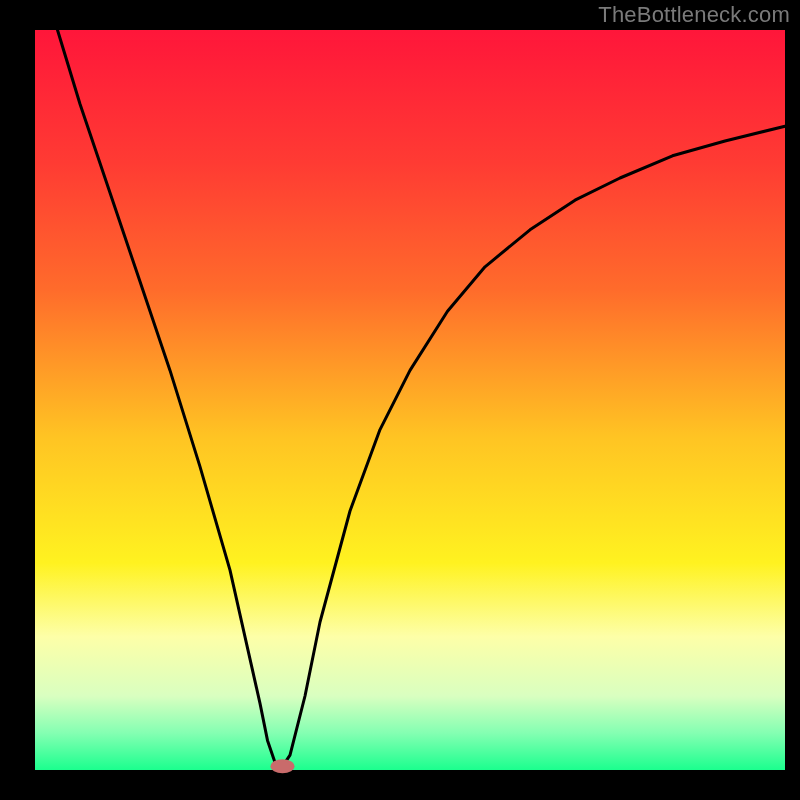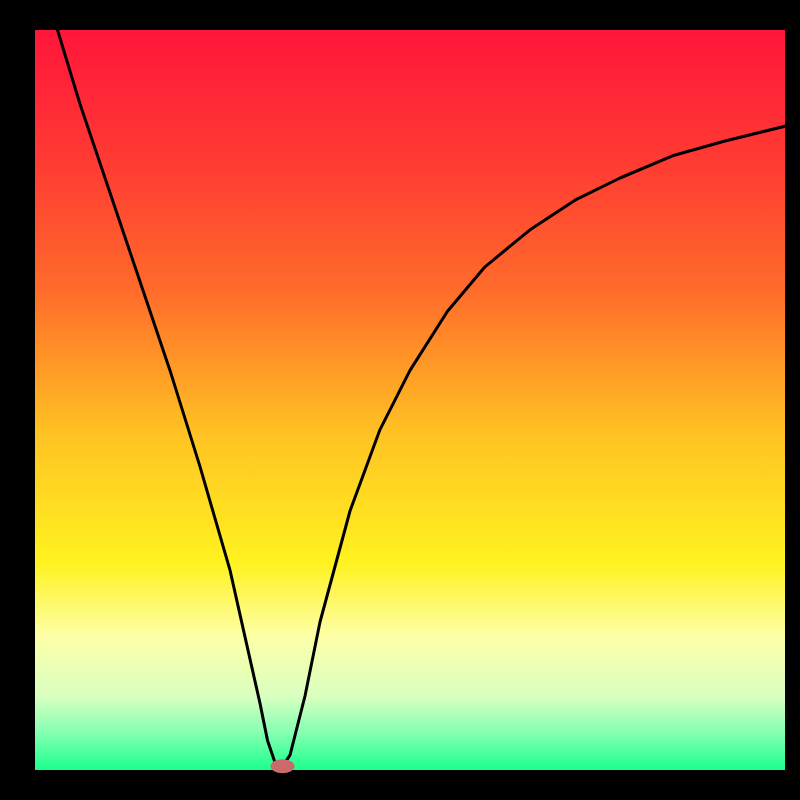--- a/index.html
+++ b/index.html
@@ -29,20 +29,21 @@
   svg {
     position: absolute;
     top: 0;
     left: 0;
   }
 </style>
 </head>
 <body>
 
 <div class="chart-wrapper">
+  <div class="watermark">TheBottleneck.com</div>
   <svg id="chart-svg" width="800" height="800" viewBox="0 0 800 800">
     <defs>
       <linearGradient id="bg-grad" x1="0" y1="0" x2="0" y2="1">
           <stop offset="0%" stop-color="#ff163a"></stop>
           <stop offset="18%" stop-color="#ff3b33"></stop>
           <stop offset="35%" stop-color="#ff6b2b"></stop>
           <stop offset="55.00000000000001%" stop-color="#ffc423"></stop>
           <stop offset="72%" stop-color="#fff220"></stop>
           <stop offset="82%" stop-color="#fdffa8"></stop>
           <stop offset="90%" stop-color="#d9ffc0"></stop>

